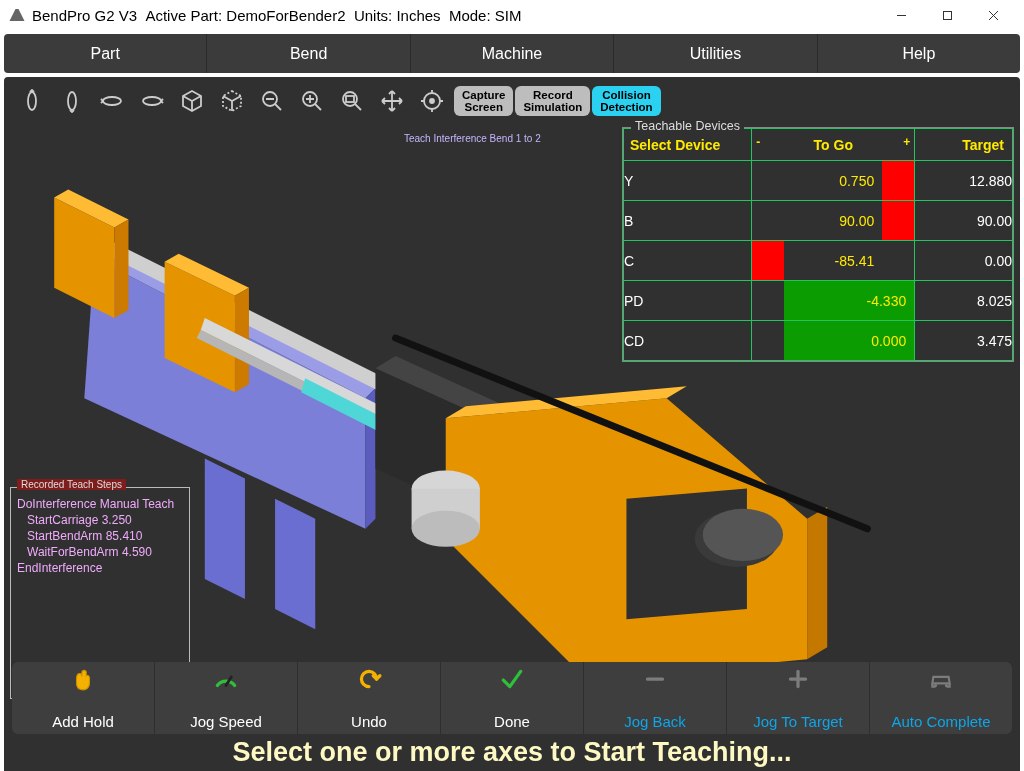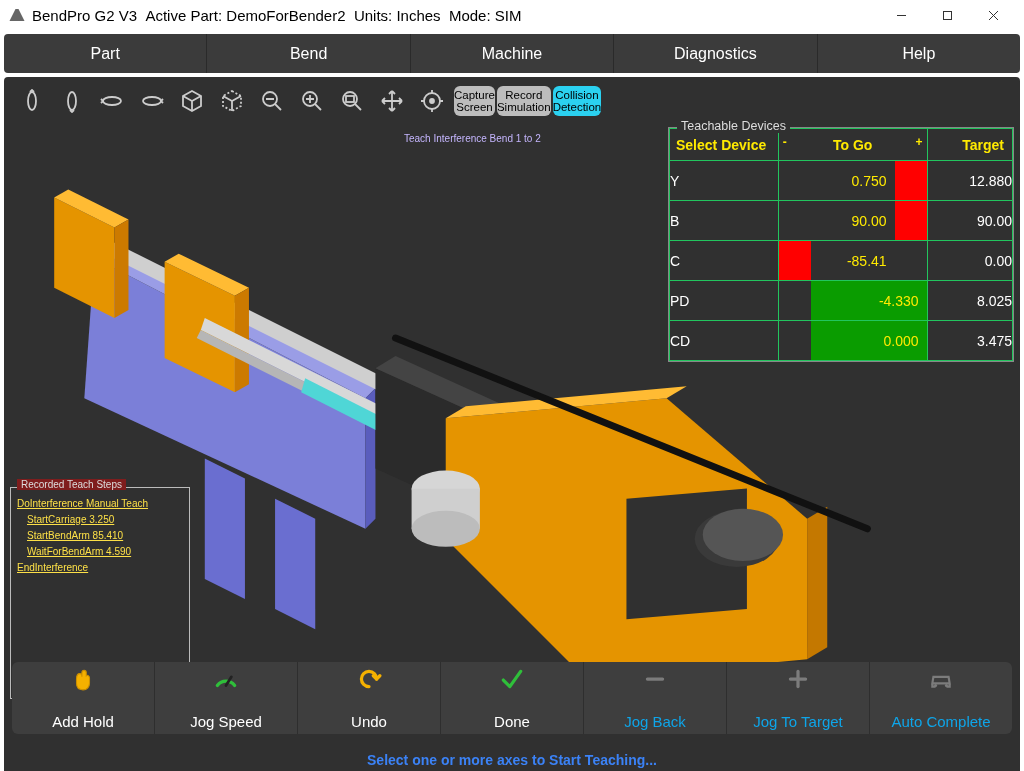--- a/index.html
+++ b/index.html
@@ -56,38 +56,39 @@
     gap:0;
   }
   .tool-btn {
     width:40px; height:36px;
     display:flex; align-items:center; justify-content:center;
     color:#ddd;
   }
   .tool-btn svg{width:24px;height:24px;stroke:#ccc;fill:none;stroke-width:1.8;}
   .pill-btn {
     border-radius:6px;
-    padding:3px 0;
+    padding:3px 8px;
     margin-left:2px;
     font-size:11.5px;
     line-height:12px;
     text-align:center;
     color:#000;
+    font-weight:bold;
   }
   .pill-grey{background:#bdbdbd;}
   .pill-cyan{background:#2bd1f0;text-align:center;}
   .hint-label{
     position:absolute;
     left:400px; top:56px;
     color:#c4b5fd; font-size:10px;
   }
   .teach-panel{
     position:absolute;
     right:6px; top:50px;
-    width:346px;
+    width:392px;
     border:1px solid #888;
   }
   .teach-panel-title{
     position:absolute;
     top:-9px; left:8px;
     background:#303030;
     padding:0 4px;
     font-size:12.5px;
     color:#ddd;
   }
@@ -132,24 +133,23 @@
   .teach-steps-title{
     position:absolute;
     top:-9px; left:6px;
     background:#7f1d1d;
     padding:0 4px;
     font-size:10px;
     color:#ddd;
   }
   .teach-steps-body{
     padding:8px 6px;
-    font-size:10px;
-    color:#fde047;
+    font-size:12px;
+    color:#f0abfc;
     line-height:16px;
-    text-decoration:underline;
   }
   .ind1{padding-left:10px;}
 
   .viewport{
     position:absolute;
     inset:0;
   }
 
   .action-bar{
     position:absolute;
@@ -171,22 +171,22 @@
   }
   .action-btn:last-child{border-right:none;}
   .action-btn.disabled{color:#0ea5e9;}
   .action-btn .ic{height:24px;display:flex;align-items:center;}
   .action-btn .ic svg{width:26px;height:26px;}
 
   .status-text{
     position:absolute;
     left:0; right:0; bottom:6px;
     text-align:center;
-    color:#3b82f6;
-    font-size:14px;
+    color:#fef9c3;
+    font-size:27px;
     font-weight:600;
   }
 </style>
 </head>
 <body>
 
 <div class="titlebar">
   <svg class="app-icon" viewBox="0 0 24 24">
       <path d="M2 20 L10 4 L14 4 L22 20 Z" fill="#666"></path>
     </svg>
@@ -213,21 +213,21 @@
         <line x1="1" y1="1" x2="10" y2="10" stroke="#333" stroke-width="1"></line>
         <line x1="10" y1="1" x2="1" y2="10" stroke="#333" stroke-width="1"></line>
       </svg>
   </div>
 </div>
 
 <div class="menubar">
   <div class="menubar-item">Part</div>
   <div class="menubar-item">Bend</div>
   <div class="menubar-item">Machine</div>
-  <div class="menubar-item">Diagnostics</div>
+  <div class="menubar-item">Utilities</div>
   <div class="menubar-item">Help</div>
 </div>
 
 <div class="workspace">
 
   <svg class="viewport" viewBox="0 0 1012 697">
 
     <g transform="translate(40,120)">
       <polygon points="50,60 320,200 320,330 40,200" fill="#7b7fd8"></polygon>
       <polygon points="50,60 60,50 330,190 320,200" fill="#9a9de6"></polygon>

